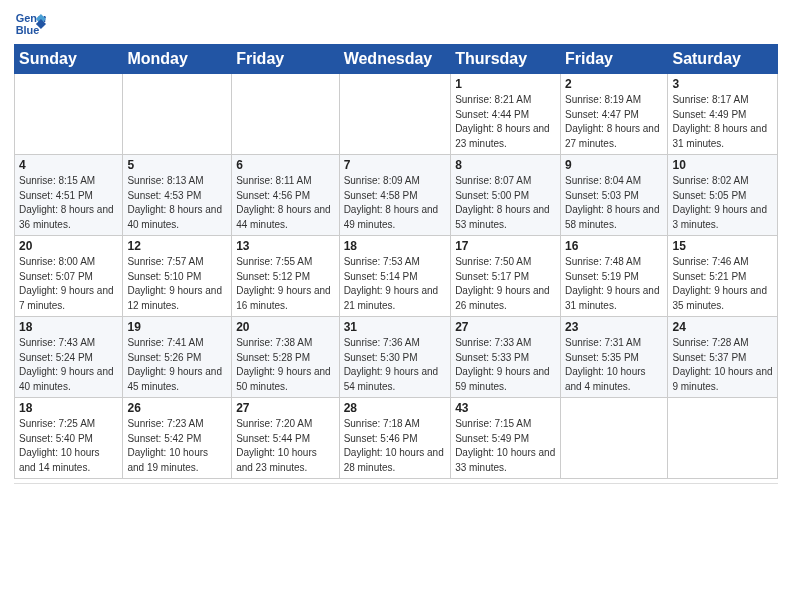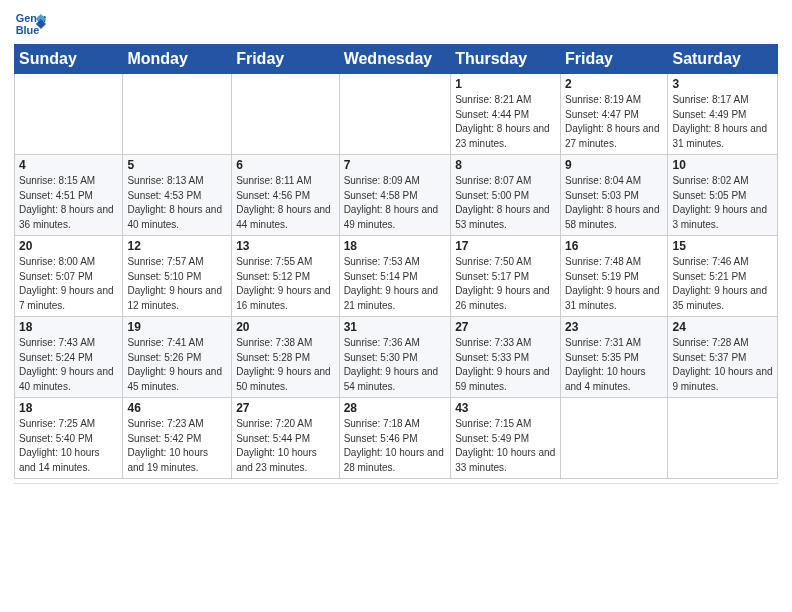--- a/index.html
+++ b/index.html
@@ -231,21 +231,21 @@
             <span class="day-number">24</span>
             <div class="day-info">Sunrise: 7:28 AM<br>Sunset: 5:37 PM<br>Daylight: 10 hours and 9 minutes.</div>
           </td>
         </tr>
         <tr>
           <td>
             <span class="day-number">18</span>
             <div class="day-info">Sunrise: 7:25 AM<br>Sunset: 5:40 PM<br>Daylight: 10 hours and 14 minutes.</div>
           </td>
           <td>
-            <span class="day-number">46</span>
+            <span class="day-number">26</span>
             <div class="day-info">Sunrise: 7:23 AM<br>Sunset: 5:42 PM<br>Daylight: 10 hours and 19 minutes.</div>
           </td>
           <td>
             <span class="day-number">27</span>
             <div class="day-info">Sunrise: 7:20 AM<br>Sunset: 5:44 PM<br>Daylight: 10 hours and 23 minutes.</div>
           </td>
           <td>
             <span class="day-number">28</span>
             <div class="day-info">Sunrise: 7:18 AM<br>Sunset: 5:46 PM<br>Daylight: 10 hours and 28 minutes.</div>
           </td>

